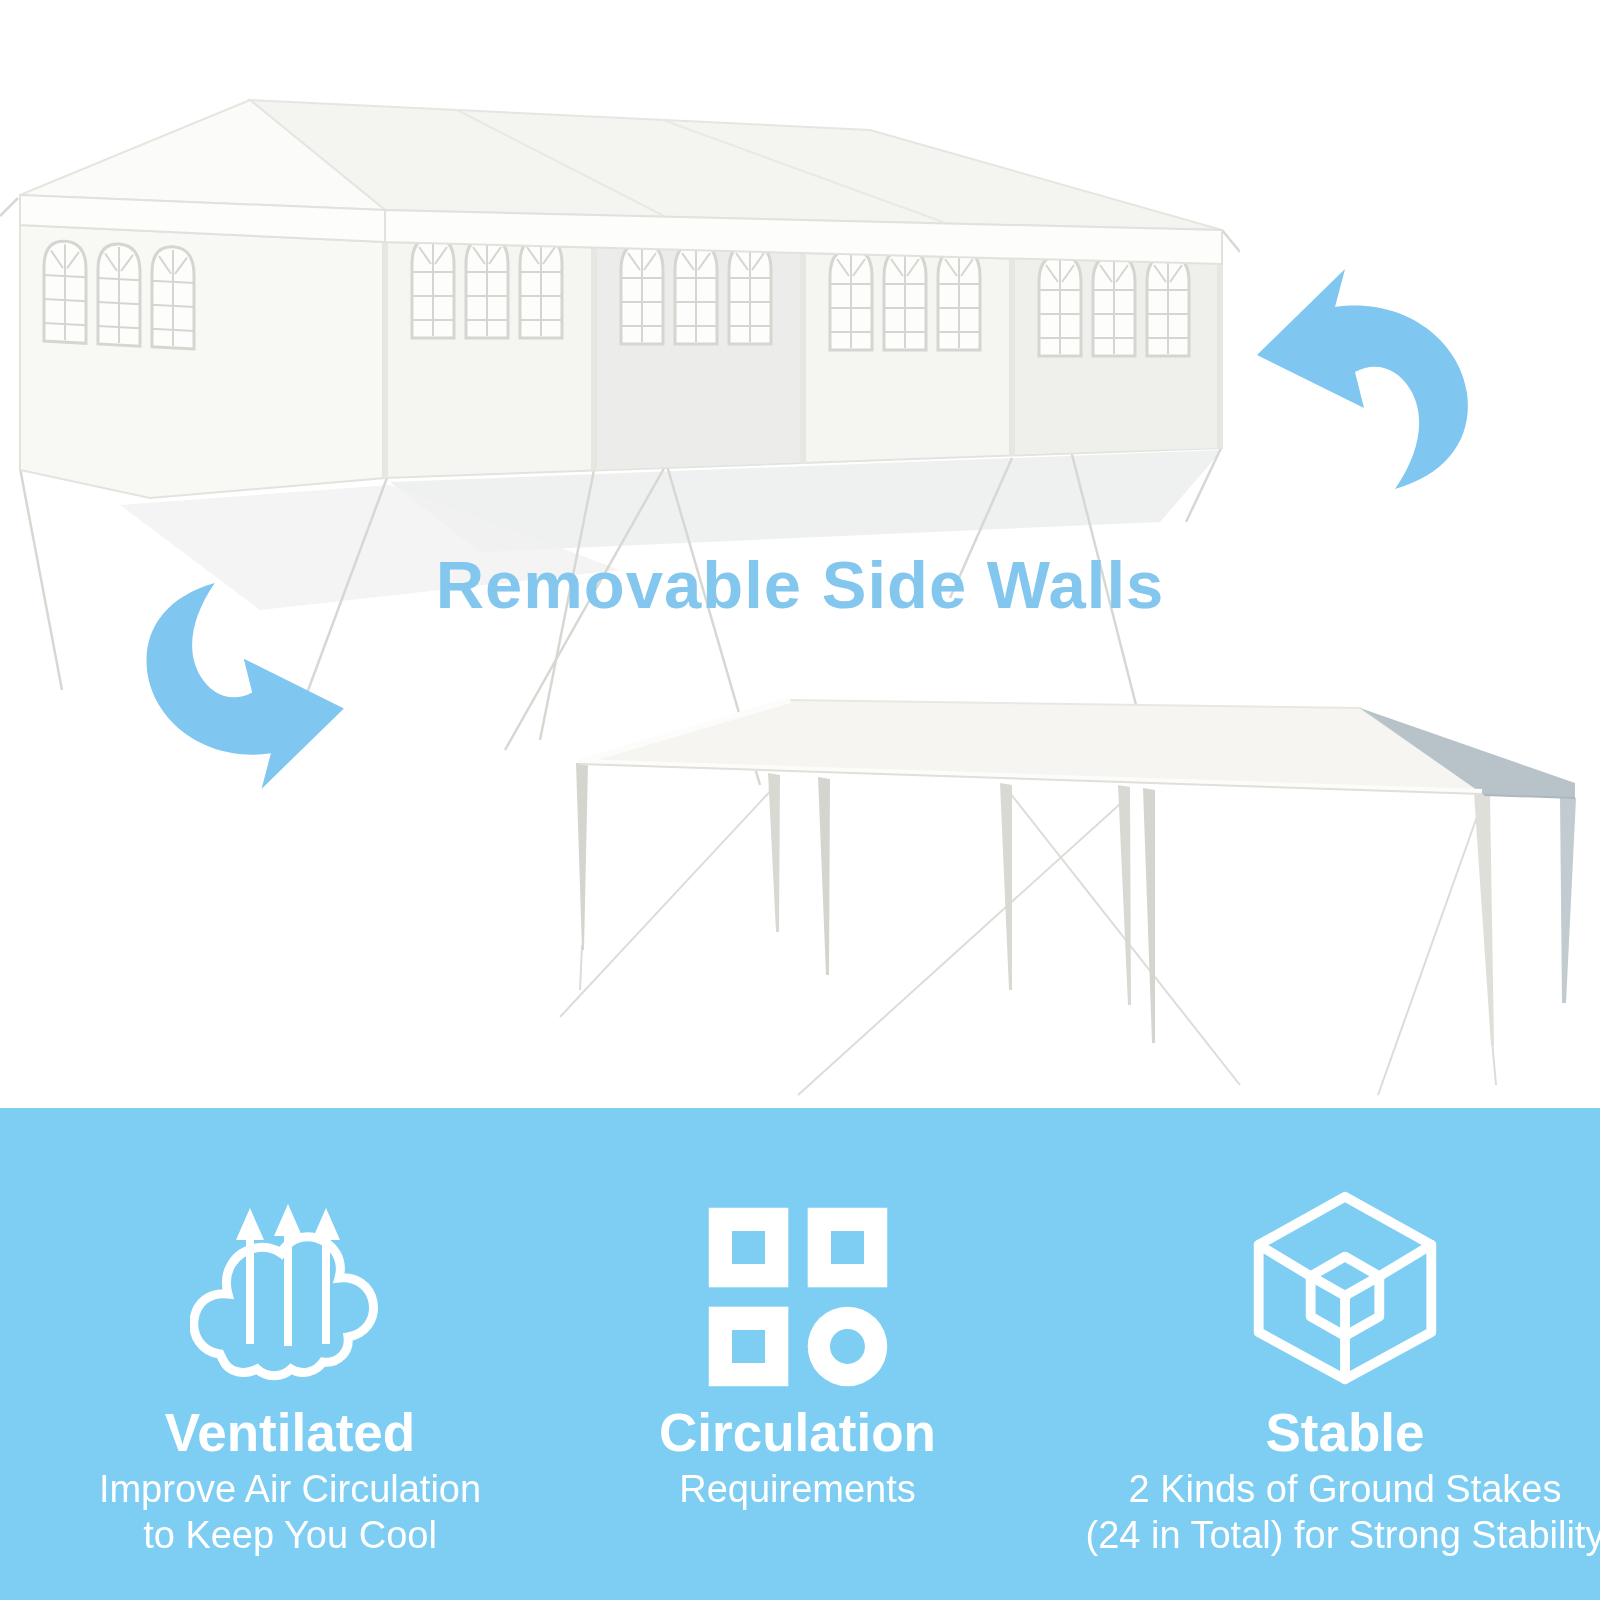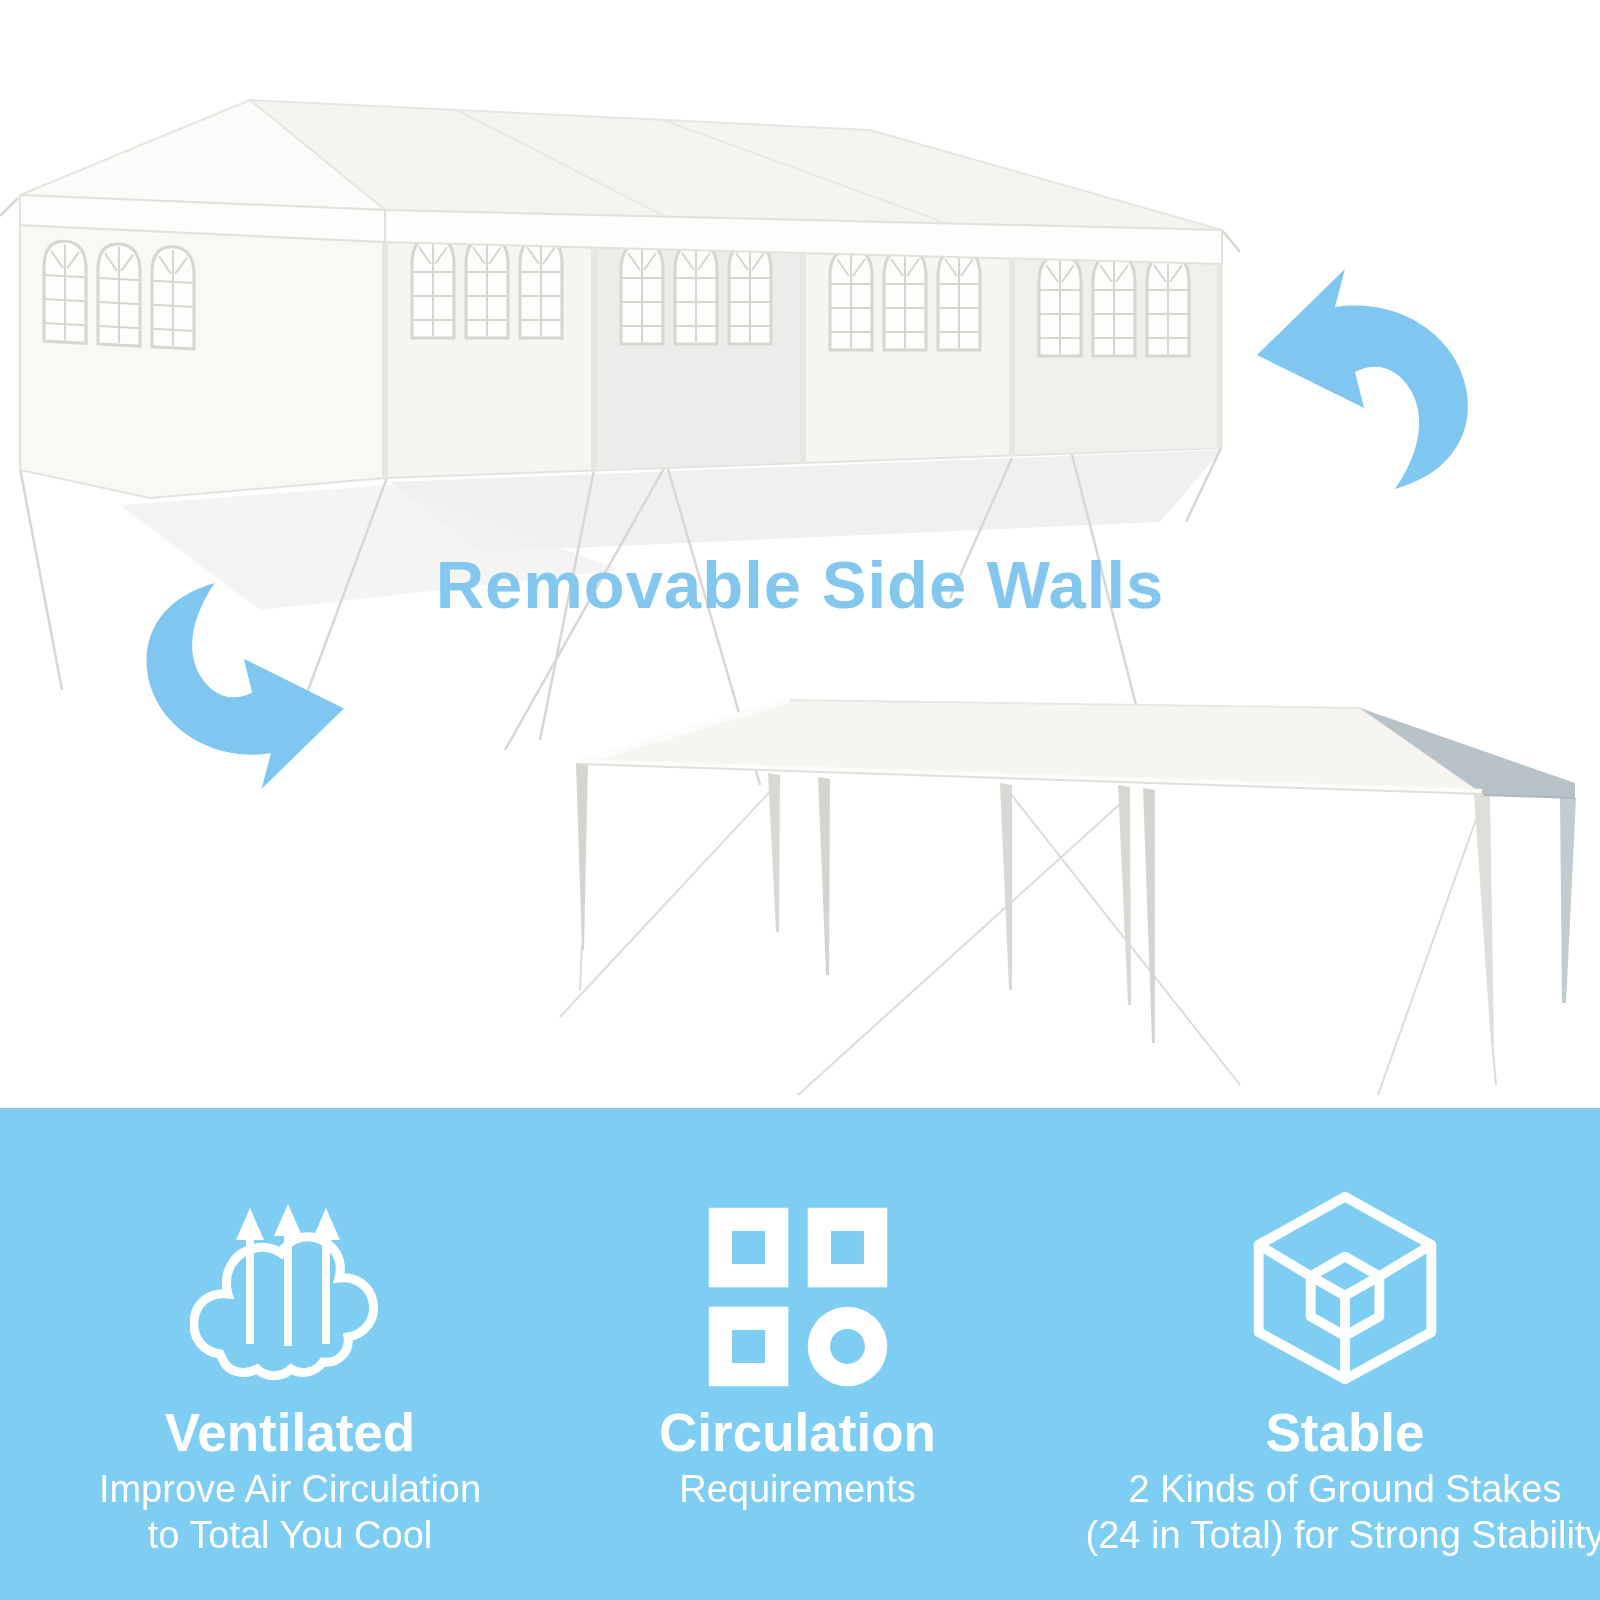--- a/index.html
+++ b/index.html
@@ -184,21 +184,21 @@
         <g fill="#ffffff" stroke="none">
           <polygon points="60,14 74,46 46,46"></polygon>
           <polygon points="98,10 112,42 84,42"></polygon>
           <polygon points="136,14 150,46 122,46"></polygon>
         </g>
       </svg>
     </div>
     <h2 class="feature-heading">Ventilated</h2>
     <div class="feature-sub">
       <div class="feature-line">Improve Air Circulation</div>
-      <div class="feature-line">to Total You Cool</div>
+      <div class="feature-line">to Keep You Cool</div>
     </div>
   </div>
 
   <div class="feature-col" id="col-multipurpose">
     <div class="icon-wrap">
       <svg width="194" height="194" viewBox="0 0 200 200">
         <g fill="#ffffff">
           <rect x="8" y="8" width="82" height="82"></rect>
           <rect x="110" y="8" width="82" height="82"></rect>
           <rect x="8" y="110" width="82" height="82"></rect>

